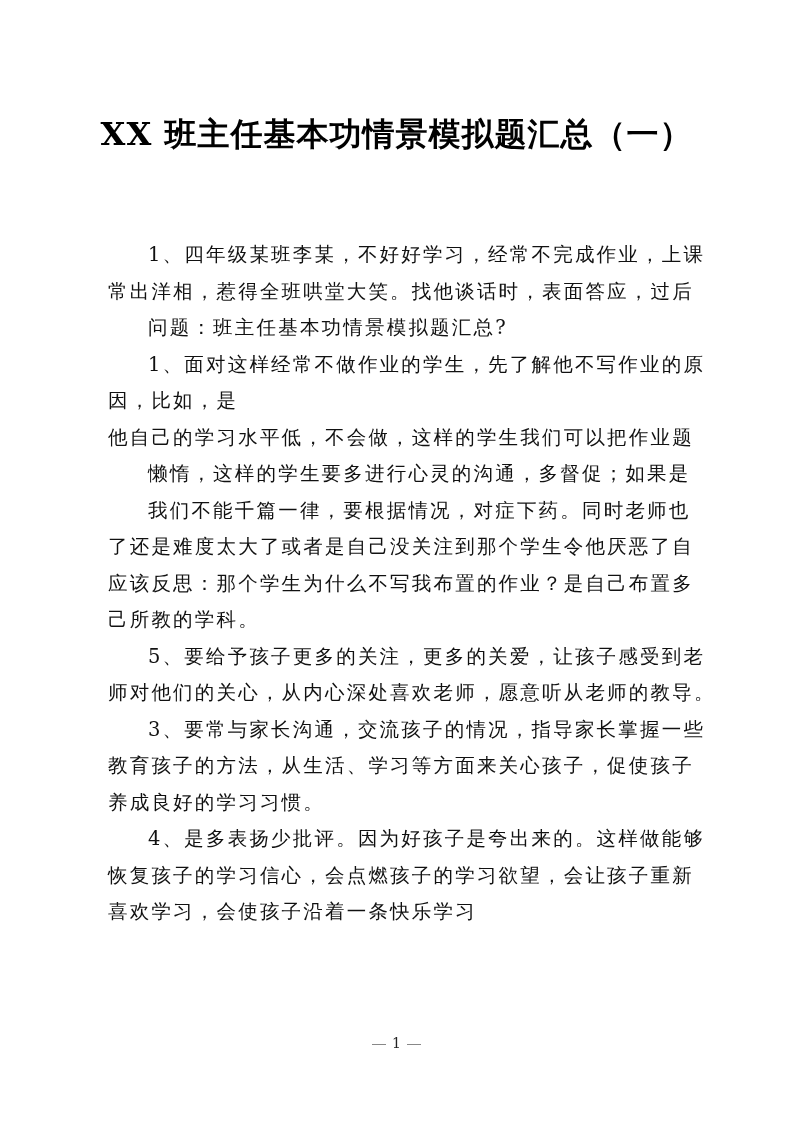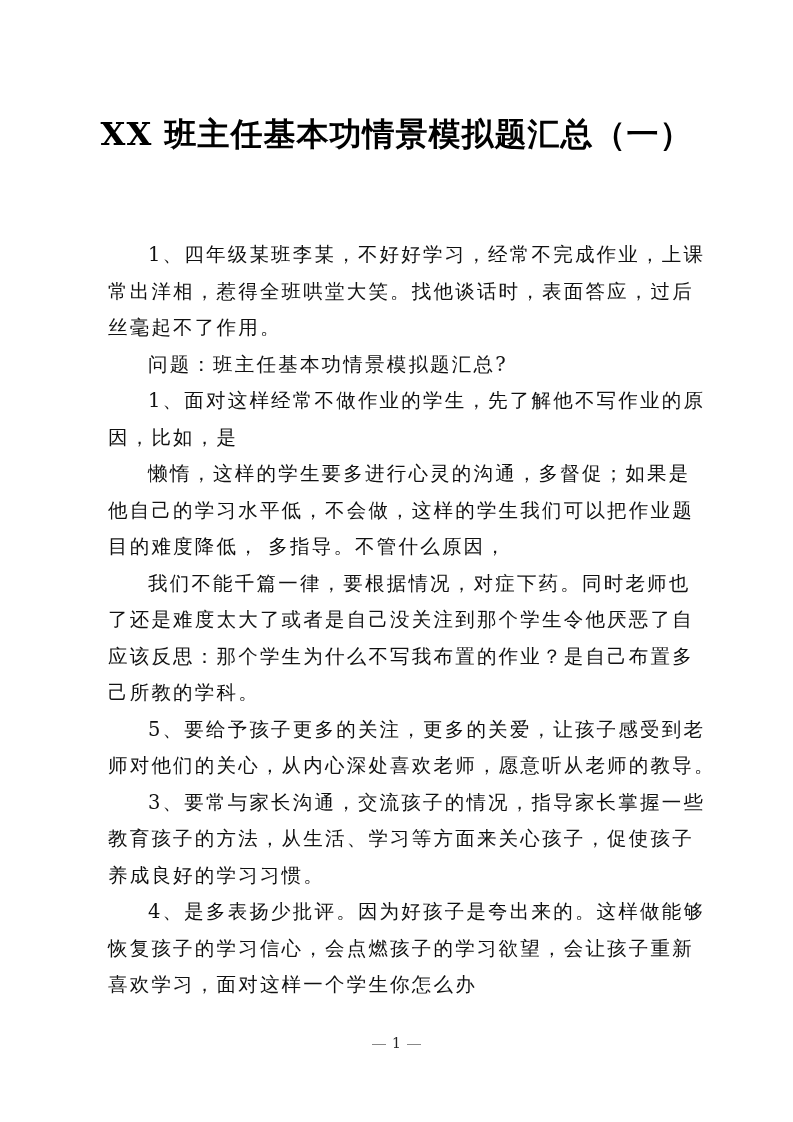--- a/index.html
+++ b/index.html
@@ -19,36 +19,34 @@
                       vertical-align: middle; margin: 0 6px; }
   </style>
 </head>
 <body>
 
 <div class="title">XX 班主任基本功情景模拟题汇总（一）</div>
 
 <div class="body" id="doc-body">
     <div class="line indent">1、四年级某班李某，不好好学习，经常不完成作业，上课</div>
     <div class="line">常出洋相，惹得全班哄堂大笑。找他谈话时，表面答应，过后</div>
-    <div class="line last">丝毫起不了作用。</div>
     <div class="line indent last">问题：班主任基本功情景模拟题汇总?</div>
     <div class="line indent">1、面对这样经常不做作业的学生，先了解他不写作业的原</div>
     <div class="line last">因，比如，是</div>
+    <div class="line">他自己的学习水平低，不会做，这样的学生我们可以把作业题</div>
     <div class="line indent">懒惰，这样的学生要多进行心灵的沟通，多督促；如果是</div>
-    <div class="line">他自己的学习水平低，不会做，这样的学生我们可以把作业题</div>
-    <div class="line last">目的难度降低， 多指导。不管什么原因，</div>
     <div class="line indent">我们不能千篇一律，要根据情况，对症下药。同时老师也</div>
     <div class="line">了还是难度太大了或者是自己没关注到那个学生令他厌恶了自</div>
     <div class="line">应该反思：那个学生为什么不写我布置的作业？是自己布置多</div>
     <div class="line last">己所教的学科。</div>
     <div class="line indent">5、要给予孩子更多的关注，更多的关爱，让孩子感受到老</div>
     <div class="line">师对他们的关心，从内心深处喜欢老师，愿意听从老师的教导。</div>
     <div class="line indent">3、要常与家长沟通，交流孩子的情况，指导家长掌握一些</div>
     <div class="line">教育孩子的方法，从生活、学习等方面来关心孩子，促使孩子</div>
     <div class="line last">养成良好的学习习惯。</div>
     <div class="line indent">4、是多表扬少批评。因为好孩子是夸出来的。这样做能够</div>
     <div class="line">恢复孩子的学习信心，会点燃孩子的学习欲望，会让孩子重新</div>
-    <div class="line last">喜欢学习，面对这样一个学生你怎么办</div>
+    <div class="line last">喜欢学习，会使孩子沿着一条快乐学习</div>
   </div>
 
 <div class="page-num">
   <span class="dash"></span><span>1</span><span class="dash"></span>
 </div>
 
 </body></html>

